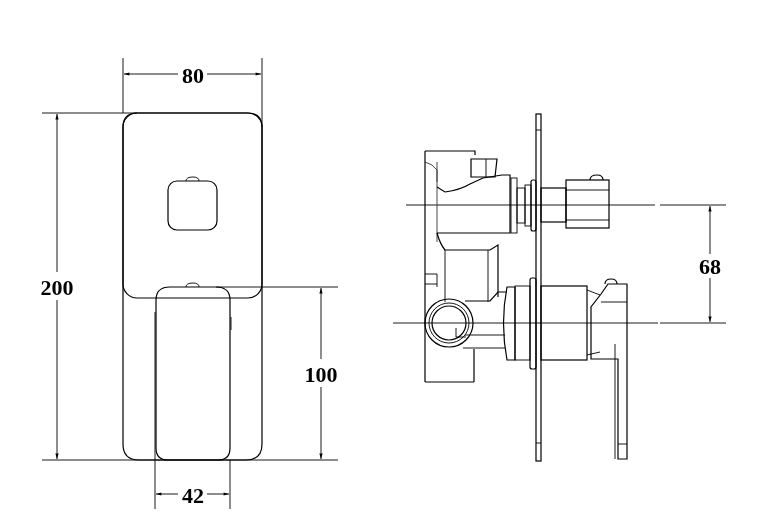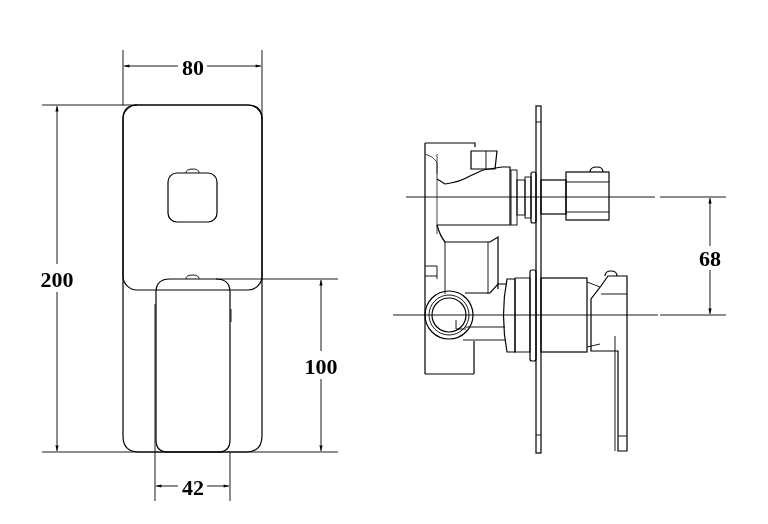--- a/index.html
+++ b/index.html
@@ -1,17 +1,17 @@
 <!DOCTYPE html>
 <html><head>
 <meta charset="utf-8">
 <style>
   html, body { margin: 0; padding: 0; background: #ffffff; }
   body { width: 768px; height: 524px; overflow: hidden; position: relative; }
-  #drawing { position: absolute; left: 0; top: 4px; width: 768px; height: 424px; }
+  #drawing { position: absolute; left: 0; top: 12px; width: 768px; height: 424px; }
   svg text { font-family: "Liberation Serif", "DejaVu Serif", serif; font-weight: bold; fill: #000; }
   .ln { stroke: #000; stroke-width: 1.2; fill: none; }
   .thin { stroke: #000; stroke-width: 0.9; fill: none; }
   .grey { stroke: #333; stroke-width: 0.9; fill: none; }
 </style>
 </head>
 <body>
 
 <div id="drawing">
 <svg width="768" height="524" viewBox="0 0 768 524" xmlns="http://www.w3.org/2000/svg">

